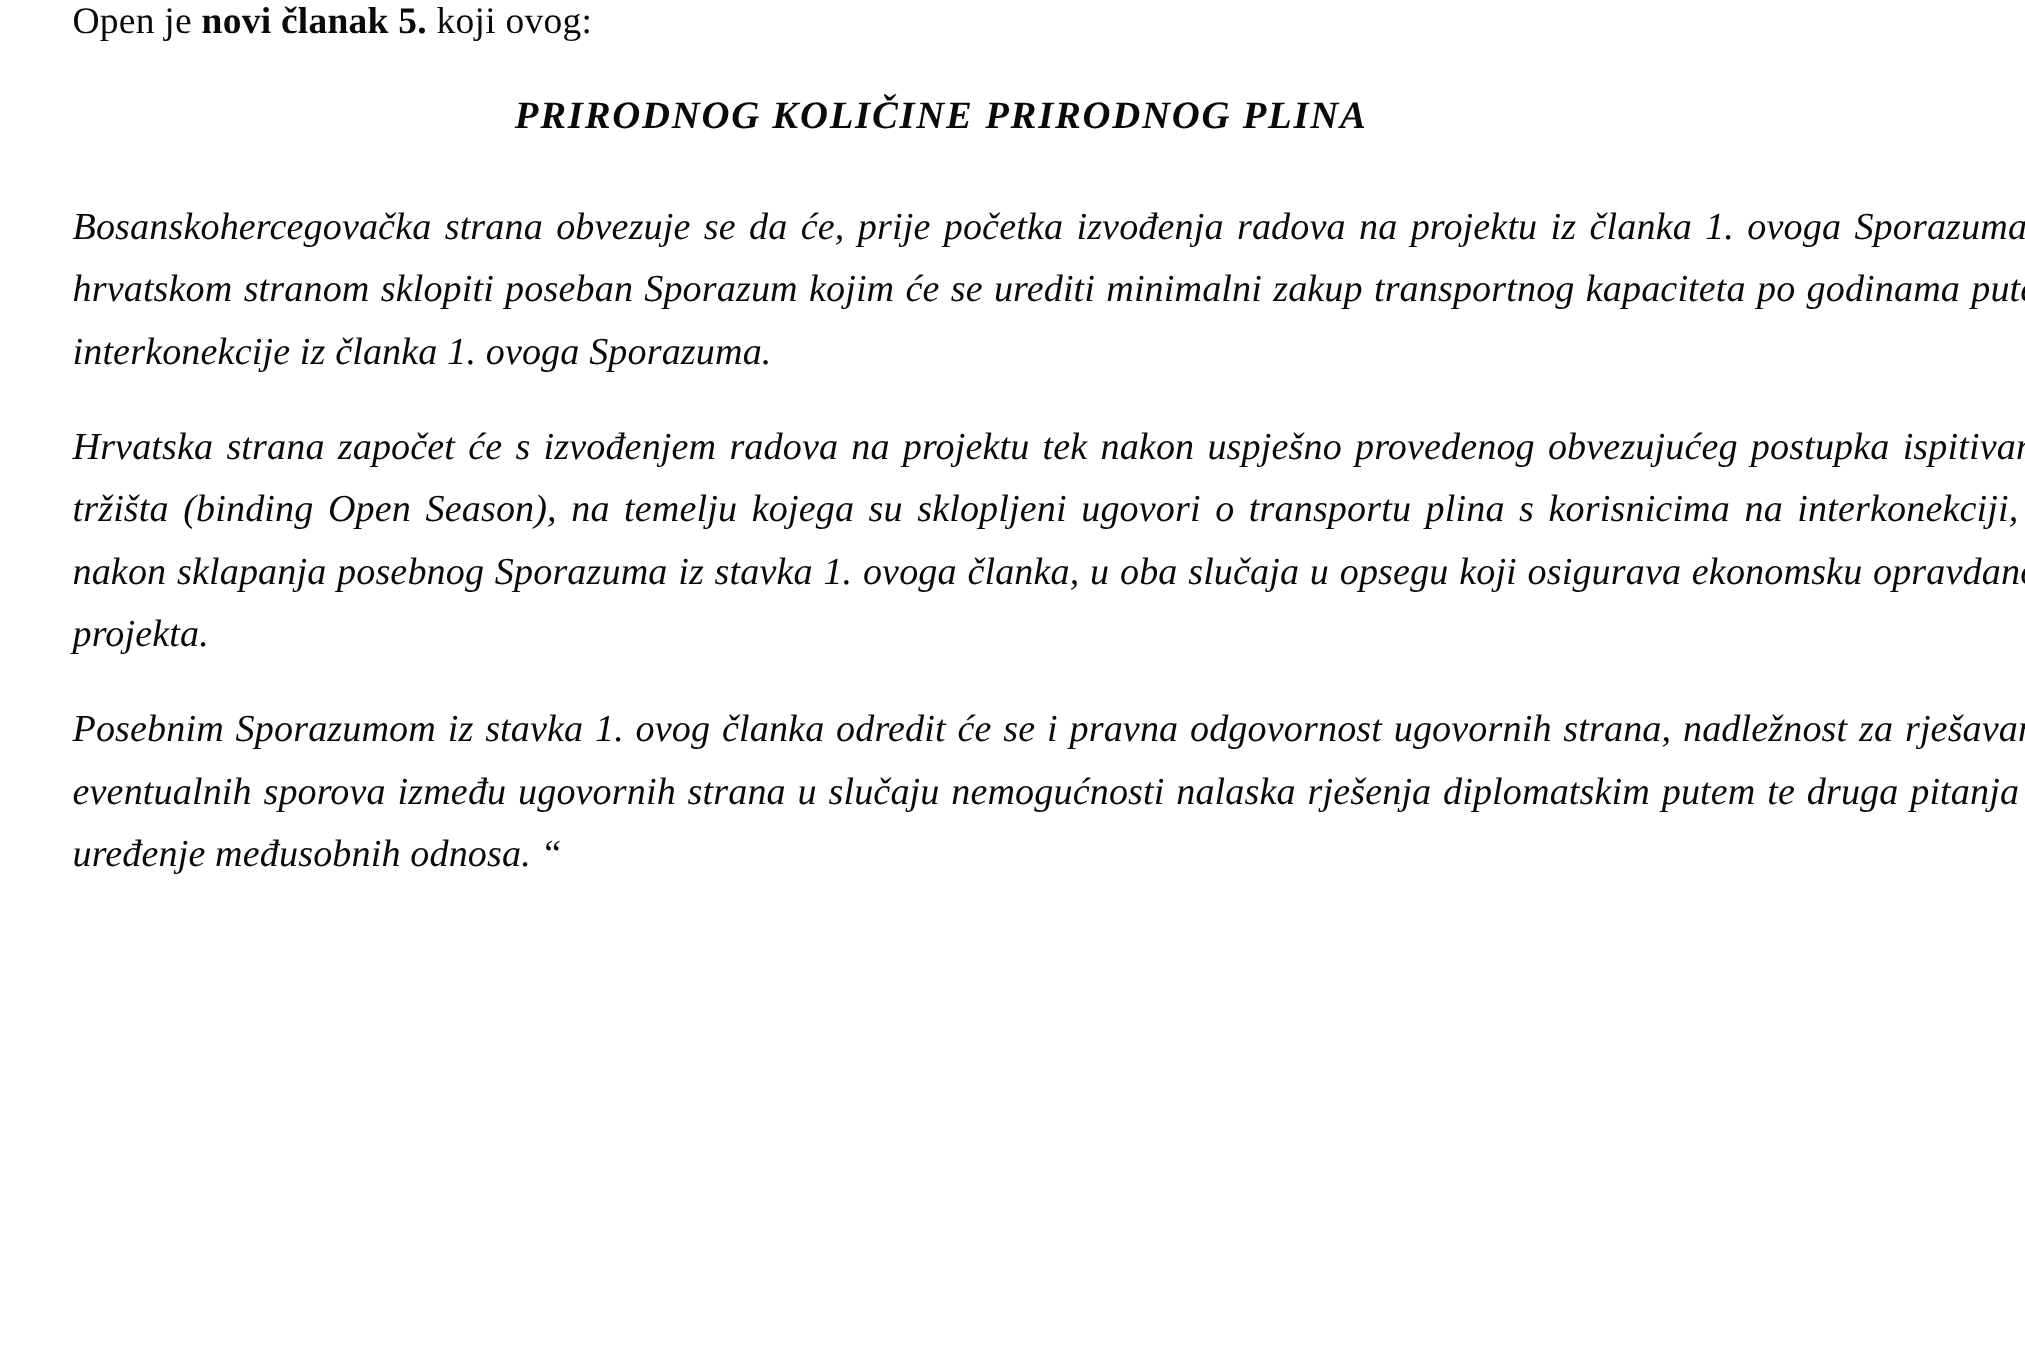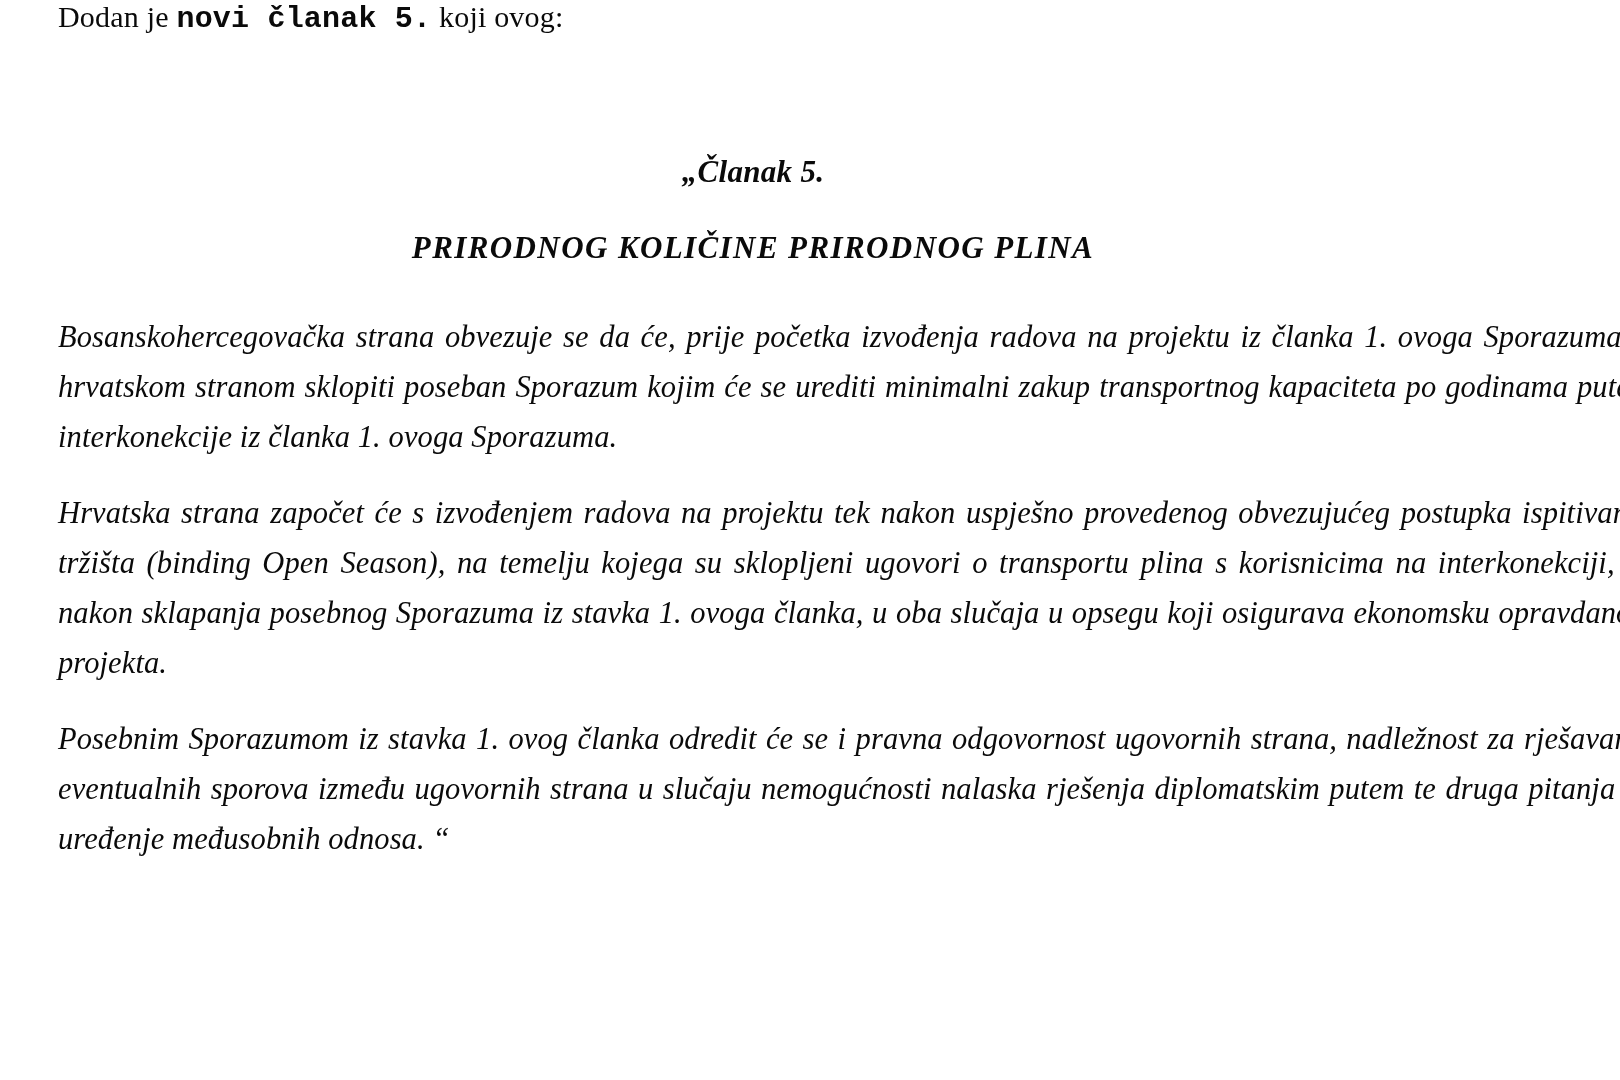--- a/index.html
+++ b/index.html
@@ -29,21 +29,20 @@
   .intro-line {
     font-size: 30px;
     line-height: 34px;
     letter-spacing: 0.2px;
     white-space: nowrap;
     margin: 0;
     padding-top: 0px;
   }
   .intro-line .bold {
     font-weight: bold;
-    font-family: Liberation Mono, monospace;
   }
   .article-heading {
     margin: 0;
     font-size: 31px;
     font-style: italic;
     text-align: center;
     width: 1390px;
     padding-top: 118px;
     letter-spacing: 0.3px;
   }
@@ -68,23 +67,22 @@
   p.para-1 { padding-top: 46px; }
   p.para-2 { padding-top: 26px; }
   p.para-3 { padding-top: 26px; }
 </style>
 </head>
 <body>
 
 <div class="page">
   <div class="doc-body">
 
-    <p class="intro-line"><span>Dodan je </span><span class="bold">novi članak 5.</span><span> koji ovog:</span></p>
+    <p class="intro-line"><span>Open je </span><span class="bold">novi članak 5.</span><span> koji ovog:</span></p>
 
-    <h1 class="article-heading">„Članak 5.</h1>
 
     <h2 class="section-title">PRIRODNOG KOLIČINE PRIRODNOG PLINA</h2>
 
     <p class="para para-1">Bosanskohercegovačka strana obvezuje se da će, prije početka izvođenja radova na projektu iz članka 1. ovoga Sporazuma, s hrvatskom stranom sklopiti poseban Sporazum kojim će se urediti minimalni zakup transportnog kapaciteta po godinama putem interkonekcije iz članka 1. ovoga Sporazuma.</p>
     <p class="para para-2">Hrvatska strana započet će s izvođenjem radova na projektu tek nakon uspješno provedenog obvezujućeg postupka ispitivanja tržišta (binding Open Season), na temelju kojega su sklopljeni ugovori o transportu plina s korisnicima na interkonekciji, ili nakon sklapanja posebnog Sporazuma iz stavka 1. ovoga članka, u oba slučaja u opsegu koji osigurava ekonomsku opravdanost projekta.</p>
     <p class="para para-3">Posebnim Sporazumom iz stavka 1. ovog članka odredit će se i pravna odgovornost ugovornih strana, nadležnost za rješavanje eventualnih sporova između ugovornih strana u slučaju nemogućnosti nalaska rješenja diplomatskim putem te druga pitanja za uređenje međusobnih odnosa. “</p>
 
   </div>
 </div>
 

